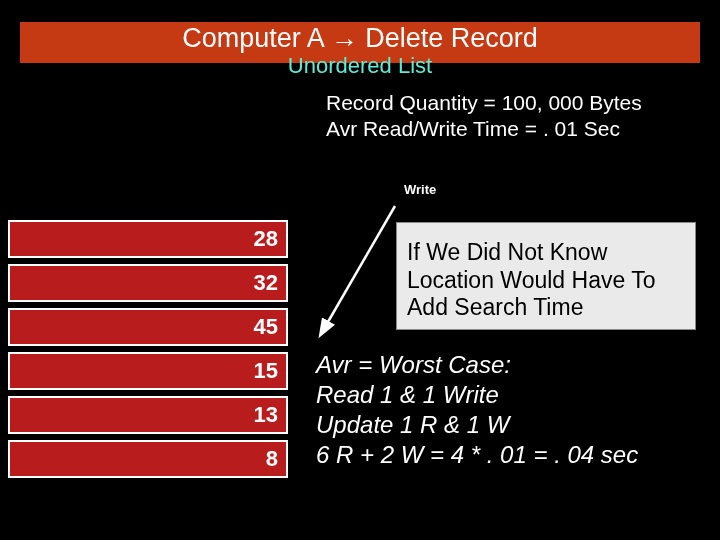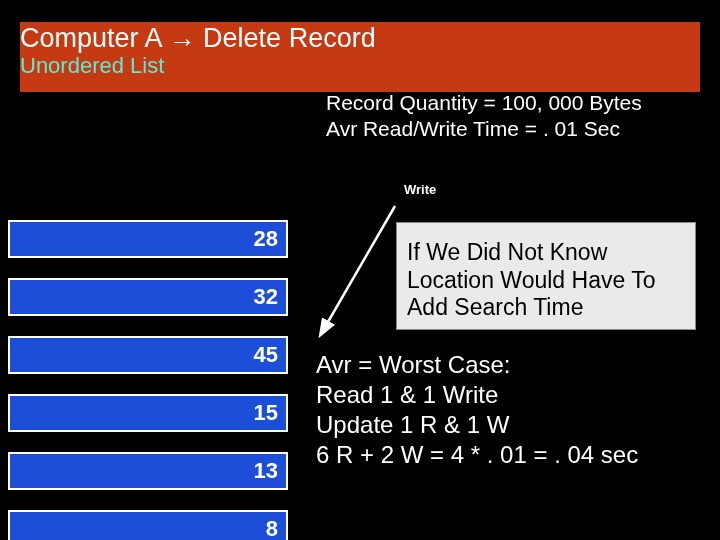--- a/index.html
+++ b/index.html
@@ -10,22 +10,23 @@
     background: #000;
     font-family: Arial, Helvetica, sans-serif;
     overflow: hidden;
     position: relative;
   }
   .header {
     position: absolute;
     left: 20px;
     top: 22px;
     width: 680px;
-    height: 70px;
+    height: 41px;
     background: #C63A13;
+    text-align: center;
     box-sizing: border-box;
   }
   .header-title {
     color: #fff;
     font-size: 27px;
     line-height: 1.1;
     padding-top: 2px;
   }
   .header-sub {
     color: #5eead4;
@@ -59,23 +60,23 @@
   }
   .records {
     position: absolute;
     left: 8px;
     top: 220px;
     width: 280px;
   }
   .rec {
     position: relative;
     height: 38px;
-    background: #1d4ed8;
+    background: #b91c1c;
     border: 2px solid #fff;
-    margin-bottom: 20px;
+    margin-bottom: 6px;
     box-sizing: border-box;
   }
   .rec .num {
     position: absolute;
     right: 8px;
     top: 50%;
     transform: translateY(-50%);
     color: #fff;
     font-size: 22px;
     font-weight: bold;
@@ -94,20 +95,21 @@
     font-size: 23px;
     line-height: 1.2;
   }
   .calc {
     position: absolute;
     left: 316px;
     top: 350px;
     color: #fff;
     font-size: 24px;
     line-height: 1.25;
+    font-style: italic;
   }
 </style>
 </head>
 <body>
 
 <div class="header">
   <div class="header-title">Computer A → Delete Record</div>
   <div class="header-sub">Unordered List</div>
 </div>
 

